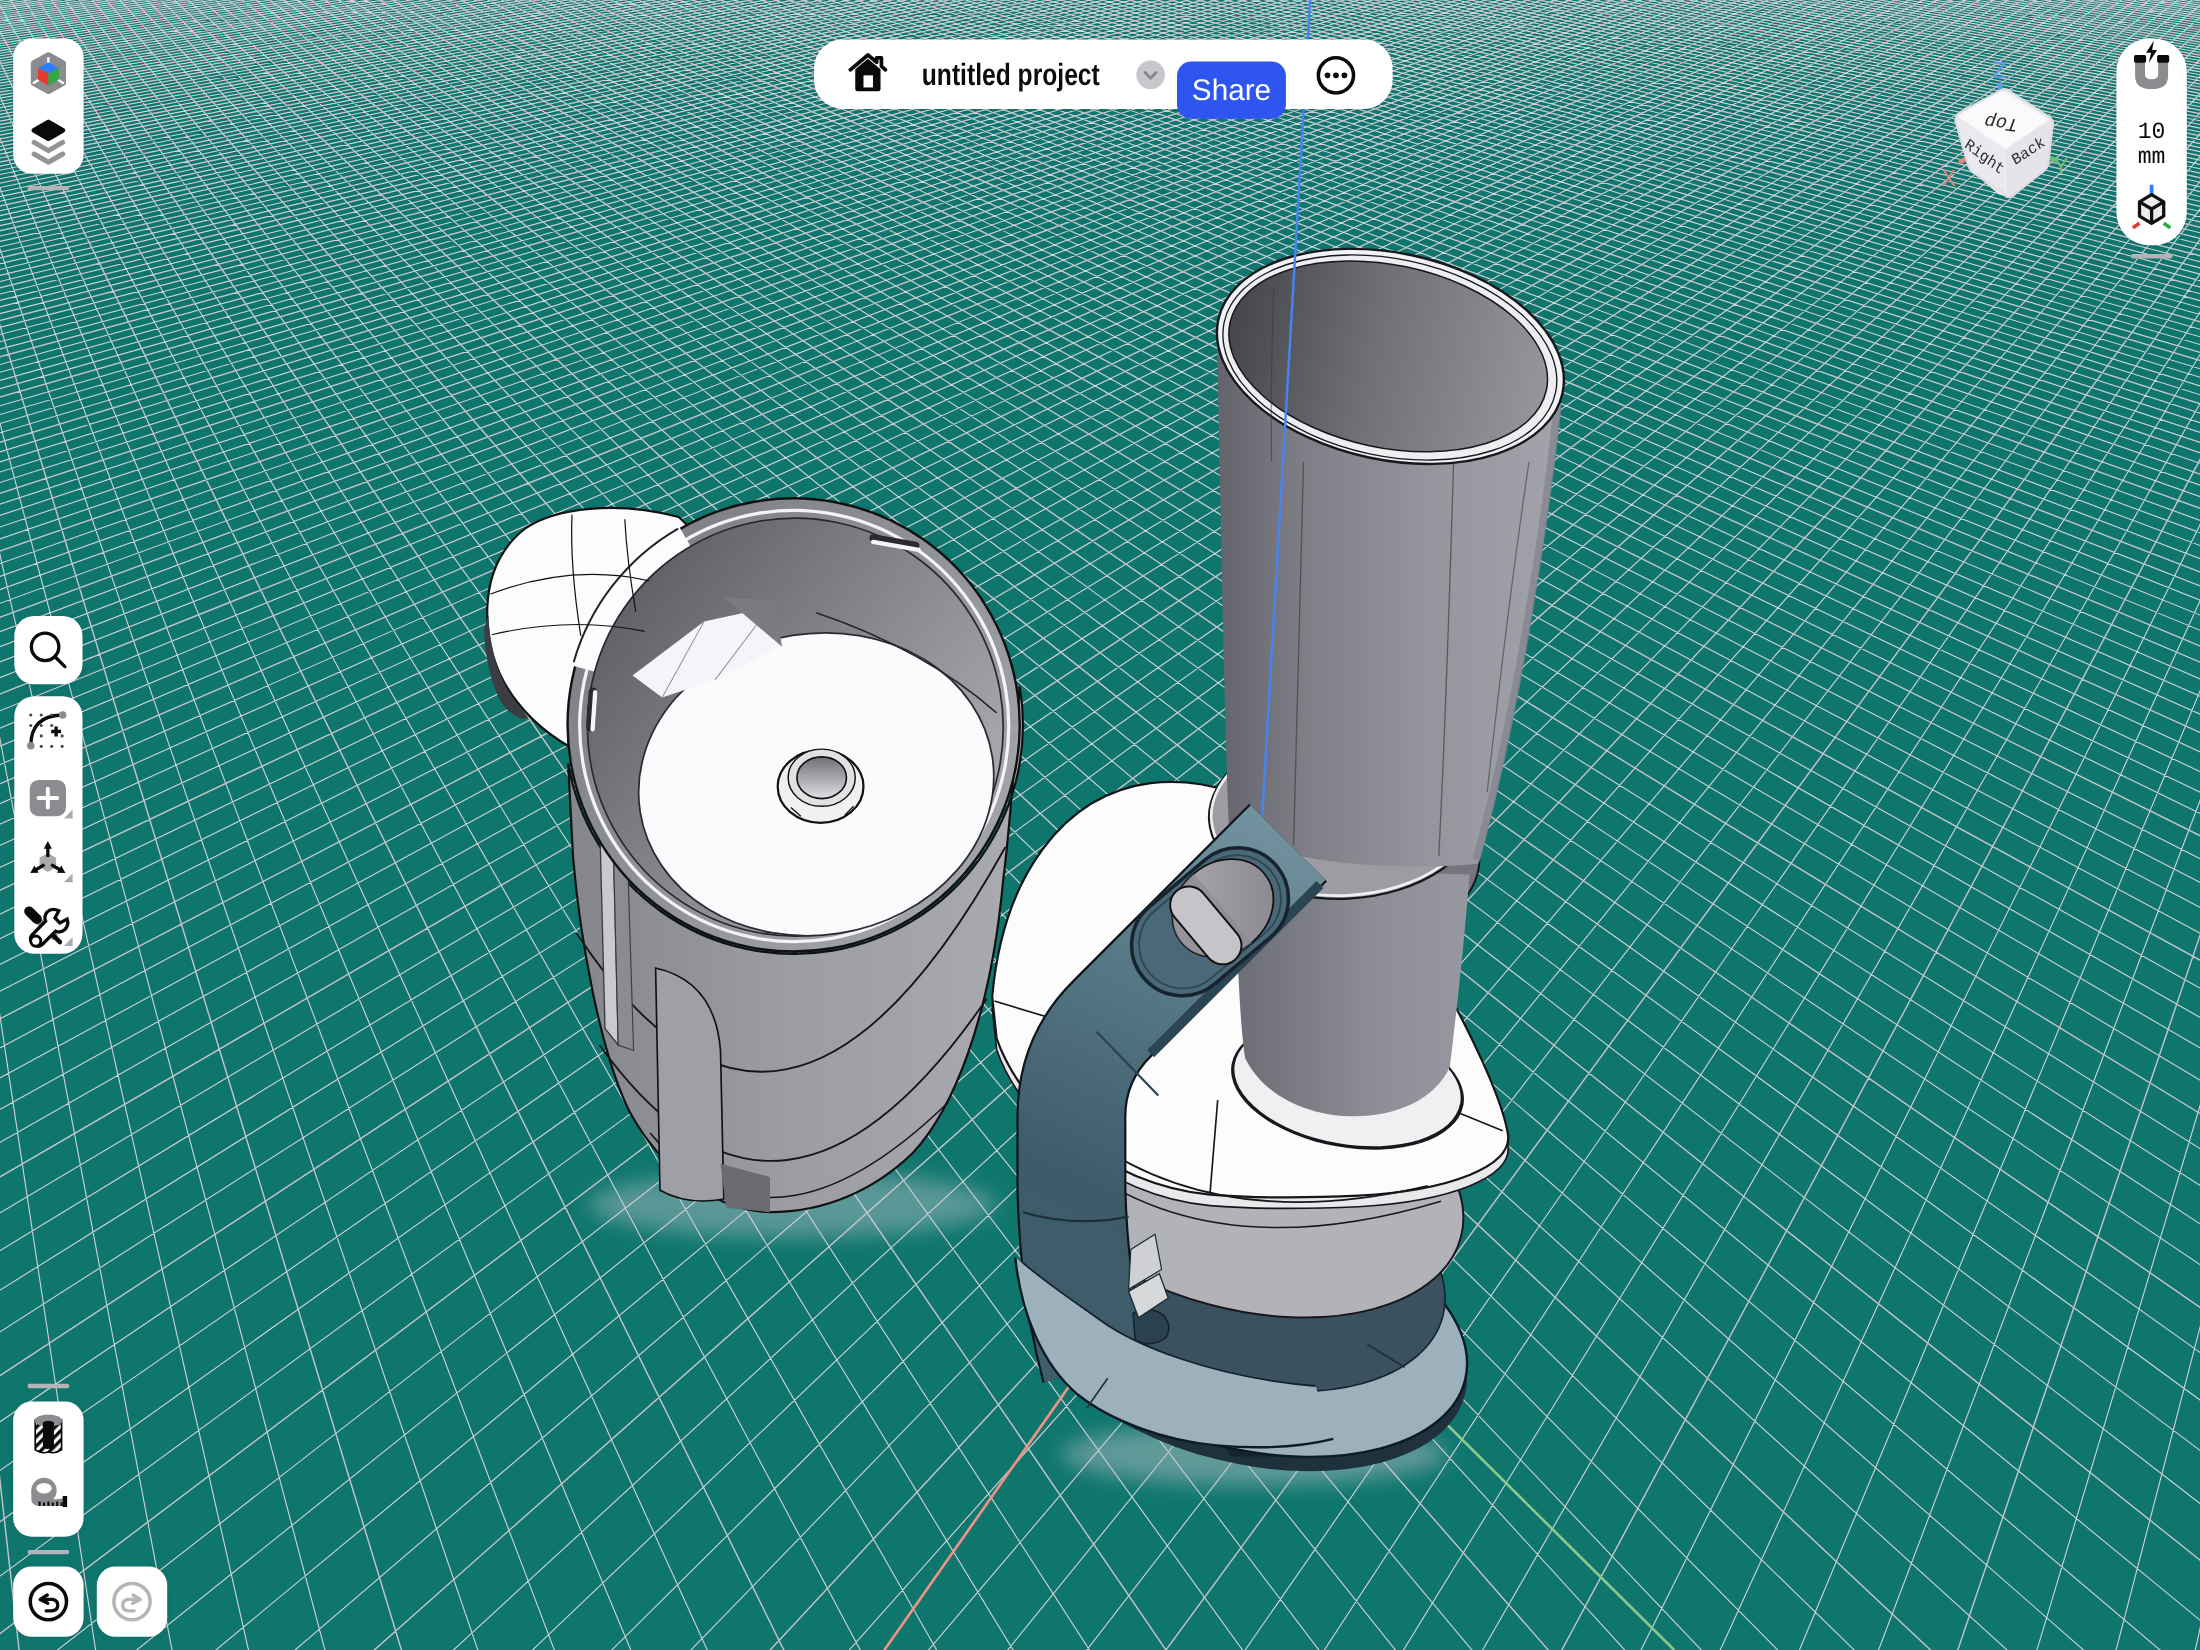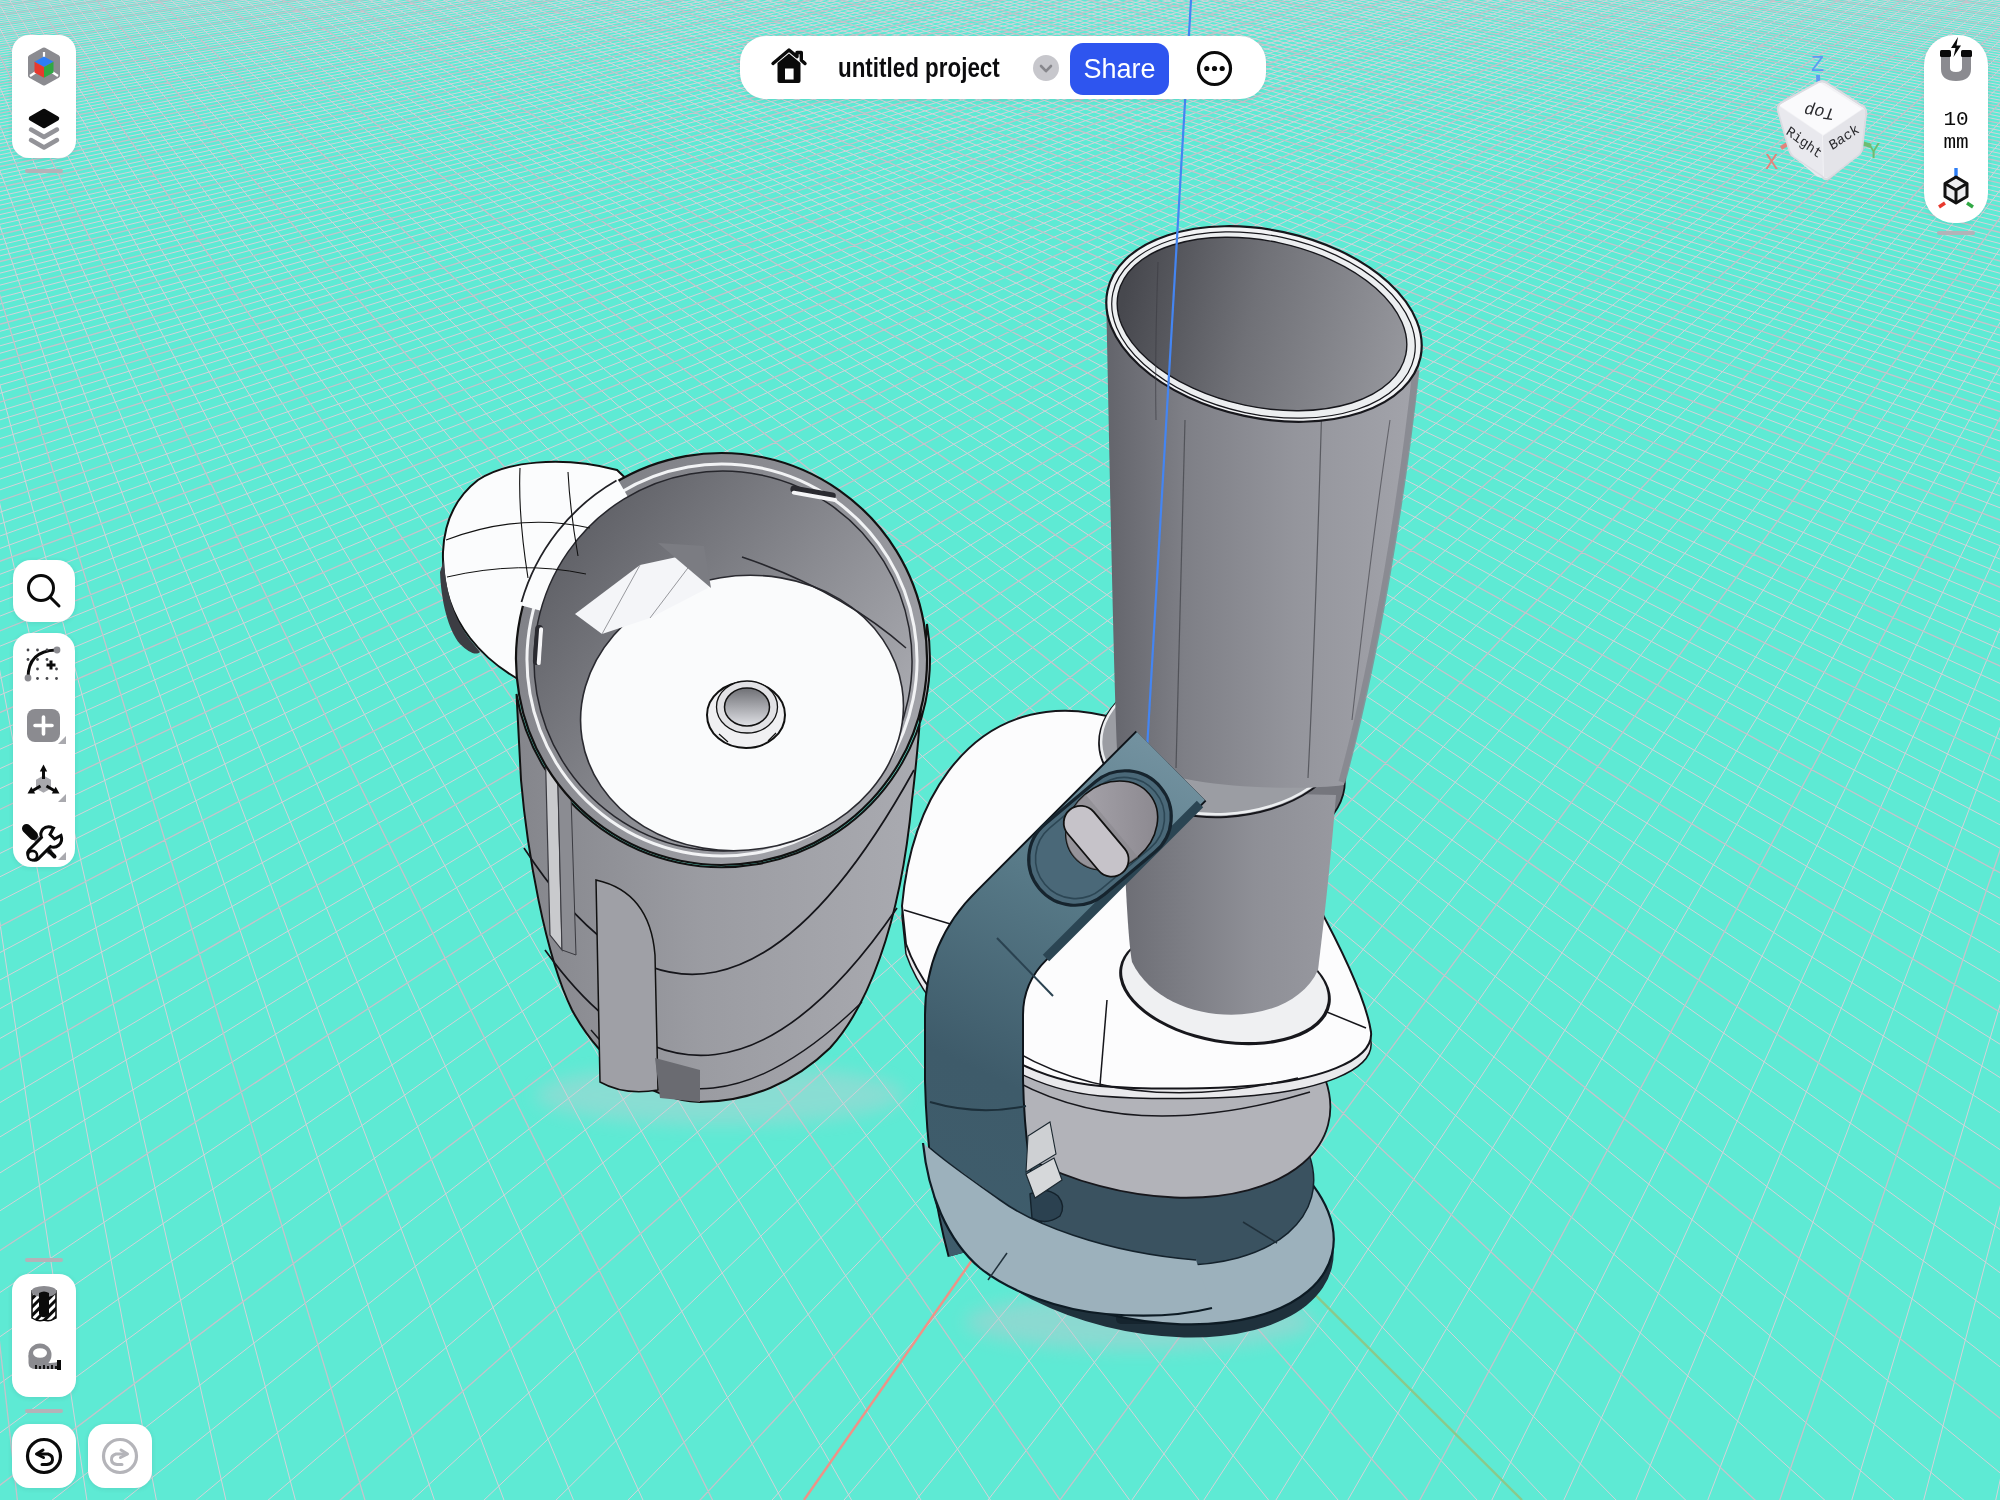--- a/index.html
+++ b/index.html
@@ -1,16 +1,16 @@
 <!DOCTYPE html>
 <html><head>
 <meta charset="utf-8">
 <style>
   html,body{margin:0;padding:0;}
-  #stage{position:relative;width:2000px;height:1500px;overflow:hidden;background:#5eead4;font-family:"Liberation Sans",sans-serif;text-decoration:underline;}
+  #stage{position:relative;width:2000px;height:1500px;overflow:hidden;background:#0f766e;font-family:"Liberation Sans",sans-serif;text-decoration:underline;}
   .panel{position:absolute;background:#fff;box-shadow:0 1px 5px rgba(40,40,60,0.10);}
   .dragbar{position:absolute;background:#b3b3b8;border-radius:3px;}
 </style>
 </head>
 <body>
 <div id="stage">
 
   <svg id="model" width="2000" height="1500" viewBox="0 0 2000 1500" style="position:absolute;left:0;top:0">
     <g fill="none">
         <path d="M-295.3 -188.5L1222.4 -265.8M-295.5 -188.2L1223.6 -265.8M-295.7 -187.9L1224.9 -265.7M-295.9 -187.6L1226.2 -265.7M-296.4 -187.0L1228.8 -265.6M-296.6 -186.7L1230.1 -265.5M-296.9 -186.4L1231.4 -265.5M-297.1 -186.1L1232.7 -265.4M-297.6 -185.5L1235.4 -265.3M-297.8 -185.2L1236.7 -265.2M-298.0 -184.9L1238.0 -265.2M-298.3 -184.6L1239.3 -265.1M-298.7 -184.0L1242.0 -265.0M-299.0 -183.7L1243.3 -265.0M-299.2 -183.4L1244.6 -264.9M-299.5 -183.1L1245.9 -264.8M-299.9 -182.5L1248.6 -264.7M-293.4 -182.5L1250.0 -264.7M-293.6 -182.2L1251.3 -264.6M-293.8 -181.9L1252.6 -264.6M-294.3 -181.3L1255.3 -264.4M-294.5 -181.0L1256.7 -264.4M-294.7 -180.6L1258.0 -264.3M-295.0 -180.3L1259.4 -264.3M-295.5 -179.7L1262.1 -264.2M-295.7 -179.3L1263.5 -264.1M-295.9 -179.0L1264.8 -264.0M-296.2 -178.7L1266.2 -264.0M-296.7 -178.0L1269.0 -263.9M-296.9 -177.7L1270.3 -263.8M-297.2 -177.3L1271.7 -263.7M-297.4 -177.0L1273.1 -263.7M-297.9 -176.3L1275.9 -263.6M-298.1 -176.0L1277.3 -263.5M-298.4 -175.6L1278.7 -263.5M-298.6 -175.3L1280.1 -263.4M-299.2 -174.6L1282.9 -263.3M-299.4 -174.3L1284.3 -263.2M-299.7 -173.9L1285.7 -263.2M-299.9 -173.6L1287.1 -263.1M-293.2 -173.3L1289.9 -263.0M-293.4 -172.9L1291.3 -262.9M-293.7 -172.5L1292.7 -262.9M-293.9 -172.2L1294.2 -262.8M-294.4 -171.5L1297.0 -262.7M-294.7 -171.1L1298.4 -262.6M-294.9 -170.7L1299.9 -262.6M-295.2 -170.4L1301.3 -262.5M-295.7 -169.6L1304.2 -262.4M-295.9 -169.3L1305.6 -262.3M-296.2 -168.9L1307.1 -262.2M-296.4 -168.5L1308.5 -262.2M-297.0 -167.7L1311.4 -262.1M-297.2 -167.4L1312.9 -262.0M-297.5 -167.0L1314.4 -261.9M-297.8 -166.6L1315.8 -261.9M-298.3 -165.8L1318.8 -261.7M-298.6 -165.4L1320.2 -261.7M-298.8 -165.0L1321.7 -261.6M-299.1 -164.6L1323.2 -261.6M-299.6 -163.8L1326.2 -261.4M-299.9 -163.4L1327.6 -261.4M-292.5 -163.5L1329.1 -261.3M-292.7 -163.1L1330.6 -261.2M-293.2 -162.3L1333.6 -261.1M-293.5 -161.9L1335.1 -261.1M-293.8 -161.5L1336.6 -261.0M-294.0 -161.1L1338.1 -260.9M-294.6 -160.2L1341.2 -260.8M-294.8 -159.8L1342.7 -260.7M-295.1 -159.4L1344.2 -260.7M-295.4 -159.0L1345.7 -260.6M-295.9 -158.1L1348.8 -260.5M-296.2 -157.7L1350.3 -260.4M-296.5 -157.3L1351.8 -260.3M-296.7 -156.8L1353.4 -260.3M-297.3 -155.9L1356.5 -260.1M-297.6 -155.5L1358.0 -260.1M-297.9 -155.1L1359.6 -260.0M-298.2 -154.6L1361.1 -259.9M-298.7 -153.7L1364.2 -259.8M-299.0 -153.3L1365.8 -259.8M-299.3 -152.8L1367.4 -259.7M-299.6 -152.4L1368.9 -259.6M-291.9 -152.0L1372.1 -259.5M-292.2 -151.5L1373.7 -259.4M-292.5 -151.0L1375.2 -259.3M-292.7 -150.6L1376.8 -259.3M-293.3 -149.6L1380.0 -259.1M-293.6 -149.2L1381.6 -259.1M-293.9 -148.7L1383.2 -259.0M-294.2 -148.2L1384.8 -258.9M-294.7 -147.2L1388.0 -258.8M-295.0 -146.8L1389.6 -258.7M-295.3 -146.3L1391.2 -258.7M-295.6 -145.8L1392.9 -258.6M-296.2 -144.8L1396.1 -258.5M-296.5 -144.3L1397.7 -258.4M-296.8 -143.8L1399.4 -258.3M-297.1 -143.3L1401.0 -258.3M-297.7 -142.2L1404.3 -258.1M-298.0 -141.7L1405.9 -258.0M-298.3 -141.2L1407.6 -258.0M-298.6 -140.7L1409.2 -257.9M-299.3 -139.6L1412.5 -257.8M-299.6 -139.1L1414.2 -257.7M-299.9 -138.6L1415.9 -257.6M-291.3 -138.7L1417.5 -257.6M-291.9 -137.6L1420.9 -257.4M-292.2 -137.0L1422.6 -257.3M-292.5 -136.5L1424.2 -257.3M-292.8 -136.0L1425.9 -257.2M-293.4 -134.9L1429.3 -257.1M-293.7 -134.3L1431.0 -257.0M-294.0 -133.7L1432.7 -256.9M-294.3 -133.2L1434.4 -256.8M-294.9 -132.0L1437.8 -256.7M-295.2 -131.5L1439.5 -256.6M-295.6 -130.9L1441.3 -256.5M-295.9 -130.3L1443.0 -256.5M-296.5 -129.1L1446.4 -256.3M-296.9 -128.5L1448.2 -256.2M-297.2 -127.9L1449.9 -256.2M-297.5 -127.3L1451.6 -256.1M-298.2 -126.1L1455.1 -256.0M-298.5 -125.5L1456.9 -255.9M-298.8 -124.9L1458.6 -255.8M-299.2 -124.3L1460.4 -255.7M-299.9 -123.1L1463.9 -255.6M-290.6 -123.2L1465.7 -255.5M-290.9 -122.5L1467.5 -255.4M-291.2 -121.9L1469.3 -255.4M-291.8 -120.6L1472.8 -255.2M-292.2 -120.0L1474.6 -255.1M-292.5 -119.3L1476.4 -255.0M-292.8 -118.7L1478.2 -255.0M-293.5 -117.4L1481.8 -254.8M-293.8 -116.7L1483.6 -254.7M-294.1 -116.0L1485.4 -254.7M-294.5 -115.4L1487.2 -254.6M-295.2 -114.0L1490.9 -254.4M-295.5 -113.3L1492.7 -254.4M-295.9 -112.6L1494.6 -254.3M-296.2 -111.9L1496.4 -254.2M-296.9 -110.5L1500.1 -254.0M-297.3 -109.8L1501.9 -254.0M-297.6 -109.1L1503.8 -253.9M-298.0 -108.4L1505.6 -253.8M-298.7 -106.9L1509.4 -253.6M-299.1 -106.2L1511.2 -253.6M-299.5 -105.5L1513.1 -253.5M-299.8 -104.7L1515.0 -253.4M-290.0 -104.1L1518.7 -253.2M-290.4 -103.3L1520.6 -253.2M-290.7 -102.6L1522.5 -253.1M-291.1 -101.8L1524.4 -253.0M-291.8 -100.3L1528.2 -252.8M-292.1 -99.5L1530.1 -252.8M-292.5 -98.7L1532.1 -252.7M-292.9 -97.9L1534.0 -252.6M-293.6 -96.3L1537.8 -252.4M-294.0 -95.5L1539.8 -252.4M-294.3 -94.7L1541.7 -252.3M-294.7 -93.9L1543.6 -252.2M-295.5 -92.2L1547.5 -252.0M-295.8 -91.4L1549.5 -251.9M-296.2 -90.6L1551.5 -251.9M-296.6 -89.7L1553.4 -251.8M-297.4 -88.0L1557.4 -251.6M-297.8 -87.2L1559.3 -251.5M-298.2 -86.3L1561.3 -251.4M-298.6 -85.4L1563.3 -251.4M-299.4 -83.6L1567.3 -251.2M-299.8 -82.7L1569.3 -251.1M-288.7 -82.9L1571.3 -251.0M-289.0 -82.0L1573.3 -250.9M-289.8 -80.1L1577.3 -250.8M-290.2 -79.2L1579.3 -250.7M-290.5 -78.3L1581.4 -250.6M-290.9 -77.4L1583.4 -250.5M-291.7 -75.5L1587.5 -250.3M-292.1 -74.5L1589.5 -250.2M-292.5 -73.5L1591.6 -250.2M-292.9 -72.6L1593.6 -250.1M-293.7 -70.6L1597.7 -249.9M-294.1 -69.6L1599.8 -249.8M-294.6 -68.6L1601.9 -249.7M-295.0 -67.6L1604.0 -249.6M-295.8 -65.5L1608.1 -249.4M-296.2 -64.5L1610.2 -249.4M-296.7 -63.5L1612.3 -249.3M-297.1 -62.4L1614.4 -249.2M-298.0 -60.3L1618.7 -249.0M-298.4 -59.2L1620.8 -248.9M-298.9 -58.1L1622.9 -248.8M-299.3 -57.0L1625.0 -248.7M-287.4 -56.1L1629.3 -248.6M-287.8 -55.0L1631.4 -248.5M-288.2 -53.8L1633.6 -248.4M-288.6 -52.7L1635.7 -248.3M-289.5 -50.4L1640.1 -248.1M-289.9 -49.3L1642.2 -248.0M-290.3 -48.1L1644.4 -247.9M-290.8 -46.9L1646.6 -247.8M-291.6 -44.5L1650.9 -247.6M-292.1 -43.3L1653.1 -247.5M-292.5 -42.1L1655.3 -247.4M-293.0 -40.8L1657.5 -247.3M-293.9 -38.3L1662.0 -247.2M-294.4 -37.1L1664.2 -247.1M-294.8 -35.8L1666.4 -247.0M-295.3 -34.5L1668.6 -246.9M-296.3 -31.9L1673.1 -246.7M-296.7 -30.6L1675.4 -246.6M-297.2 -29.3L1677.6 -246.5M-297.7 -27.9L1679.9 -246.4M-298.7 -25.2L1684.4 -246.2M-299.2 -23.8L1686.7 -246.1M-299.8 -22.4L1689.0 -246.0M-285.8 -22.6L1691.3 -245.9M-286.7 -19.8L1695.8 -245.7M-287.2 -18.4L1698.1 -245.6M-287.7 -16.9L1700.5 -245.5M-288.1 -15.5L1702.8 -245.4M-289.1 -12.5L1707.4 -245.2M-289.6 -11.0L1709.7 -245.1M-290.0 -9.5L1712.1 -245.0M-290.5 -7.9L1714.4 -244.9M-291.5 -4.8L1719.1 -244.7M-292.0 -3.3L1721.5 -244.6M-292.6 -1.7L1723.9 -244.5M-293.1 -0.0L1726.2 -244.4M-294.1 3.2L1731.0 -244.2M-294.7 4.9L1733.4 -244.1M-295.2 6.6L1735.8 -244.0M-295.7 8.2L1738.2 -243.9M-296.8 11.7L1743.0 -243.7M-297.4 13.4L1745.4 -243.6M-298.0 15.2L1747.8 -243.5M-298.5 17.0L1750.3 -243.4M-299.7 20.6L1755.1 -243.2M-283.8 20.3L1757.6 -243.1M-284.3 22.1L1760.1 -243.0M-284.8 24.0L1762.5 -242.9M-285.9 27.8L1767.5 -242.7M-286.4 29.7L1769.9 -242.6M-286.9 31.6L1772.4 -242.5M-287.5 33.6L1774.9 -242.4M-288.6 37.5L1779.9 -242.1M-289.1 39.6L1782.4 -242.0M-289.7 41.6L1785.0 -241.9M-290.2 43.7L1787.5 -241.8M-291.4 47.9L1792.6 -241.6M-292.0 50.0L1795.1 -241.5M-292.6 52.2L1797.7 -241.4M-293.2 54.4L1800.2 -241.3M-294.4 58.8L1805.3 -241.1M-295.0 61.1L1807.9 -241.0M-295.7 63.4L1810.5 -240.8M-296.3 65.7L1813.1 -240.7M-297.6 70.5L1818.3 -240.5M-298.3 72.9L1820.9 -240.4M-299.0 75.3L1823.5 -240.3M-299.6 77.8L1826.2 -240.2M-281.7 79.9L1831.4 -240.0M-282.3 82.4L1834.1 -239.8M-282.8 84.9L1836.7 -239.7M-283.4 87.5L1839.4 -239.6M-284.7 92.8L1844.7 -239.4M-285.3 95.5L1847.4 -239.3M-285.9 98.2L1850.1 -239.2M-286.5 101.0L1852.8 -239.0M-287.8 106.6L1858.2 -238.8M-288.5 109.5L1860.9 -238.7M-289.2 112.4L1863.6 -238.6M-289.8 115.3L1866.4 -238.5M-291.2 121.3L1871.9 -238.2M-291.9 124.4L1874.6 -238.1M-292.6 127.5L1877.4 -238.0M-293.4 130.7L1880.1 -237.9M-294.8 137.1L1885.7 -237.7M-295.6 140.4L1888.5 -237.5M-296.4 143.7L1891.3 -237.4M-297.1 147.1L1894.1 -237.3M-298.7 154.0L1899.7 -237.1M-299.5 157.6L1902.6 -236.9M-277.4 157.0L1905.4 -236.8M-278.0 160.6L1908.2 -236.7M-279.4 167.9L1913.9 -236.5M-280.1 171.6L1916.8 -236.3M-280.8 175.4L1919.7 -236.2M-281.5 179.3L1922.6 -236.1M-282.9 187.2L1928.4 -235.8M-283.7 191.2L1931.3 -235.7M-284.4 195.3L1934.2 -235.6M-285.2 199.5L1937.1 -235.5M-286.8 208.0L1943.0 -235.2M-287.6 212.4L1945.9 -235.1M-288.4 216.9L1948.9 -235.0M-289.2 221.4L1951.8 -234.8M-290.9 230.7L1957.8 -234.6M-291.8 235.4L1960.8 -234.5M-292.7 240.3L1963.8 -234.3M-293.6 245.2L1966.8 -234.2M-295.5 255.3L1972.8 -233.9M-296.4 260.5L1975.8 -233.8M-297.4 265.8L1978.9 -233.7M-298.4 271.2L1981.9 -233.6M-271.8 275.8L1988.0 -233.3M-272.5 281.4L1991.1 -233.2M-273.3 287.0L1994.2 -233.0M-274.1 292.8L1997.3 -232.9M-275.8 304.7L2003.5 -232.6M-276.6 310.8L2006.6 -232.5M-277.5 317.0L2009.7 -232.4M-278.4 323.4L2012.9 -232.2M-280.2 336.5L2019.2 -232.0M-281.1 343.3L2022.3 -231.8M-282.1 350.1L2025.5 -231.7M-283.0 357.2L2028.7 -231.6M-285.1 371.7L2035.1 -231.3M-286.1 379.2L2038.3 -231.2M-287.1 386.9L2041.5 -231.0M-288.2 394.7L2044.7 -230.9M-290.5 410.9L2051.2 -230.6M-291.6 419.2L2054.4 -230.5M-292.8 427.8L2057.7 -230.3M-294.0 436.5L2061.0 -230.2M-296.5 454.7L2067.5 -229.9M-297.8 464.1L2070.8 -229.8M-299.2 473.7L2074.2 -229.6M-262.5 472.1L2077.5 -229.5M-264.4 492.0L2084.1 -229.2M-265.3 502.3L2087.5 -229.1M-266.3 512.9L2090.9 -228.9M-267.3 523.8L2094.2 -228.8M-269.4 546.4L2101.0 -228.5M-270.5 558.1L2104.4 -228.4M-271.6 570.2L2107.8 -228.2M-272.8 582.6L2111.2 -228.1M-275.2 608.4L2118.1 -227.8M-276.4 621.9L2121.5 -227.6M-277.7 635.8L2125.0 -227.5M-279.0 650.1L2128.5 -227.3M-281.8 680.0L2135.5 -227.0M-283.3 695.7L2139.0 -226.9M-284.8 711.9L2142.5 -226.7M-286.3 728.5L2146.0 -226.6M-289.6 763.5L2153.1 -226.3M-293.6 -215.4L-300.0 -208.8M-291.3 781.9L2156.6 -226.1M-289.3 -215.6L-299.8 -204.1M-293.0 800.9L2160.2 -226.0M-284.9 -215.8L-300.0 -198.6M-294.9 820.6L2163.8 -225.8M-276.3 -216.1L-300.0 -186.5M-298.7 862.1L2171.0 -225.5M-272.0 -216.3L-299.9 -179.7M-244.3 858.7L2174.6 -225.4M-267.7 -216.5L-299.7 -172.3M-245.3 880.5L2178.2 -225.2M-263.4 -216.7L-299.9 -163.5M-246.4 903.1L2181.8 -225.1M-254.9 -217.0L-299.9 -143.3M-248.6 950.9L2189.1 -224.8M-250.6 -217.2L-299.7 -131.5M-249.8 976.2L2192.8 -224.6M-246.4 -217.4L-299.9 -117.2M-251.1 1002.6L2196.5 -224.4M-242.2 -217.5L-299.7 -101.7M-252.4 1030.0L2200.2 -224.3M-233.8 -217.9L-299.6 -61.1M-255.1 1088.5L2207.6 -224.0M-229.6 -218.0L-299.9 -34.0M-256.6 1119.6L2211.3 -223.8M-225.4 -218.2L-299.6 -2.6M-258.1 1152.2L2215.0 -223.7M-221.3 -218.4L-300.0 38.7M-259.8 1186.2L2218.8 -223.5M-213.0 -218.7L-299.1 155.4M-263.2 1259.3L2226.3 -223.2M-208.9 -218.9L-299.5 253.2M-265.0 1298.5L2230.1 -223.0M-204.8 -219.1L-298.7 391.4M-267.0 1339.7L2233.9 -222.8M-200.7 -219.2L-299.3 632.7M-269.0 1383.1L2237.7 -222.7M-192.6 -219.6L-269.6 1725.3M-273.5 1477.0L2245.4 -222.4M-188.6 -219.7L-191.5 1740.4M-275.9 1527.9L2249.2 -222.2M-184.5 -219.9L-112.3 1755.8M-278.4 1581.8L2253.1 -222.0M-180.5 -220.1L-31.9 1771.4M-281.1 1638.9L2256.9 -221.9M-172.5 -220.4L120.6 1723.5M-287.0 1764.0L2264.7 -221.5M-168.5 -220.5L201.4 1738.6M-191.5 1753.5L2268.6 -221.4M-164.6 -220.7L283.5 1753.9M-97.0 1743.1L2272.5 -221.2M-160.6 -220.9L366.8 1769.5M-3.4 1732.8L2276.4 -221.0M-152.7 -221.2L510.0 1721.7M98.2 1788.6L2284.3 -220.7M-148.8 -221.4L593.7 1736.7M192.8 1777.8L2288.3 -220.5M-144.9 -221.5L678.6 1752.0M286.5 1767.2L2292.3 -220.4M-141.0 -221.7L764.8 1767.6M379.3 1756.6L2296.3 -220.2M-133.2 -222.0L941.1 1799.3M562.0 1735.8L2299.9 -214.9M-129.4 -222.1L985.3 1734.9M652.0 1725.6L2299.8 -209.7M-125.5 -222.3L1073.0 1750.2M679.1 1791.8L2300.0 -204.2M-121.7 -222.5L1162.0 1765.7M770.9 1781.0L2299.9 -197.9M-114.0 -222.8L1344.2 1797.4M951.8 1759.7L2299.8 -183.2M-110.2 -222.9L1376.1 1733.1M1040.8 1749.3L2300.0 -174.9M-106.4 -223.1L1466.7 1748.3M1129.0 1738.9L2299.9 -165.1M-102.7 -223.2L1558.6 1763.8M1216.3 1728.6L2299.8 -154.0M-95.1 -223.6L1746.5 1795.4M1350.7 1784.2L2300.0 -127.0M-91.4 -223.7L1766.3 1731.2M1438.8 1773.5L2299.9 -109.6M-87.6 -223.9L1859.6 1746.4M1526.0 1762.9L2299.7 -89.0M-83.9 -224.0L1954.4 1761.9M1612.3 1752.4L2299.6 -63.9M-76.5 -224.3L2148.2 1793.5M1782.4 1731.7L2299.8 4.3M-72.8 -224.5L2155.7 1729.4M1846.1 1798.3L2299.6 55.1M-69.1 -224.6L2251.9 1744.6M1932.3 1787.4L2299.3 124.4M-65.5 -224.8L2256.2 1683.4M2017.5 1776.6L2299.9 219.1M-58.2 -225.1L2264.2 1571.2M2185.5 1755.5L2299.0 647.1M-54.5 -225.2L2267.8 1519.7M2268.2 1745.0L2297.7 1276.3M-50.9 -225.4L2271.3 1470.9M-47.3 -225.5L2274.6 1424.6M-40.1 -225.8L2280.7 1338.9M-36.5 -226.0L2283.5 1299.0M-32.9 -226.1L2286.2 1261.1M-29.4 -226.2L2288.7 1224.9M-22.3 -226.5L2293.5 1157.2M-18.7 -226.7L2295.8 1125.5M-15.2 -226.8L2297.9 1095.2M-11.7 -227.0L2300.0 1066.1M-4.7 -227.3L2244.4 979.4M-1.2 -227.4L2247.3 954.8M2.2 -227.5L2250.1 931.1M5.7 -227.7L2252.8 908.3M12.6 -228.0L2257.9 865.0M16.0 -228.1L2260.3 844.5M19.4 -228.3L2262.7 824.7M22.9 -228.4L2264.9 805.6M29.6 -228.7L2269.3 769.1M33.0 -228.8L2271.3 751.7M36.4 -228.9L2273.3 734.9M39.8 -229.1L2275.2 718.6M46.5 -229.4L2278.9 687.5M49.8 -229.5L2280.7 672.6M53.1 -229.6L2282.4 658.1M56.4 -229.8L2284.0 644.1M63.0 -230.0L2287.2 617.2M66.3 -230.2L2288.7 604.3M69.6 -230.3L2290.2 591.7M72.9 -230.4L2291.7 579.5M79.4 -230.7L2294.5 556.0M82.6 -230.8L2295.8 544.7M85.9 -231.0L2297.1 533.7M89.1 -231.1L2298.4 523.0M95.5 -231.4L2263.7 489.9M98.7 -231.5L2265.3 480.2M101.9 -231.6L2266.8 470.8M105.1 -231.8L2268.4 461.6M111.4 -232.0L2271.3 443.7M114.5 -232.2L2272.7 435.1M117.7 -232.3L2274.1 426.7M120.8 -232.4L2275.5 418.4M127.1 -232.7L2278.1 402.5M130.2 -232.8L2279.4 394.8M133.3 -232.9L2280.7 387.2M136.4 -233.0L2281.9 379.8M142.5 -233.3L2284.3 365.4M145.6 -233.4L2285.4 358.5M148.7 -233.5L2286.6 351.7M151.7 -233.7L2287.7 345.0M157.8 -233.9L2289.8 332.0M160.8 -234.0L2290.9 325.7M163.8 -234.2L2291.9 319.5M166.8 -234.3L2292.9 313.4M172.8 -234.5L2294.8 301.6M175.8 -234.7L2295.8 295.9M178.8 -234.8L2296.7 290.2M181.8 -234.9L2297.6 284.7M187.7 -235.1L2299.4 273.9M190.6 -235.3L2273.5 262.3M193.6 -235.4L2274.6 257.3M196.5 -235.5L2275.7 252.3M202.3 -235.8L2277.7 242.6M205.2 -235.9L2278.7 237.9M208.1 -236.0L2279.7 233.3M211.0 -236.1L2280.7 228.7M216.8 -236.3L2282.6 219.8M219.7 -236.5L2283.5 215.5M222.5 -236.6L2284.4 211.2M225.4 -236.7L2285.3 207.0M231.1 -236.9L2287.1 198.7M233.9 -237.0L2287.9 194.7M236.7 -237.2L2288.8 190.8M239.5 -237.3L2289.6 186.9M245.1 -237.5L2291.2 179.3M247.9 -237.6L2292.0 175.5M250.7 -237.7L2292.8 171.9M253.5 -237.8L2293.5 168.2M259.0 -238.1L2295.1 161.2M261.8 -238.2L2295.8 157.7M264.6 -238.3L2296.5 154.3M267.3 -238.4L2297.2 150.9M272.8 -238.6L2298.6 144.3M275.5 -238.8L2299.3 141.1M278.2 -238.9L2279.1 134.0M280.9 -239.0L2279.9 130.9M286.3 -239.2L2281.5 124.8M289.0 -239.3L2282.2 121.9M291.7 -239.4L2283.0 118.9M294.4 -239.5L2283.8 116.1M299.7 -239.7L2285.2 110.4M302.4 -239.9L2285.9 107.6M305.0 -240.0L2286.7 104.9M307.6 -240.1L2287.4 102.1M312.9 -240.3L2288.8 96.8M315.5 -240.4L2289.4 94.2M318.1 -240.5L2290.1 91.6M320.7 -240.6L2290.8 89.1M325.9 -240.8L2292.1 84.1M328.5 -240.9L2292.7 81.6M331.1 -241.0L2293.3 79.2M333.7 -241.1L2294.0 76.8M338.8 -241.3L2295.2 72.1M341.4 -241.5L2295.8 69.8M343.9 -241.6L2296.4 67.5M346.5 -241.7L2297.0 65.2M351.6 -241.9L2298.1 60.8M354.1 -242.0L2298.7 58.6M356.6 -242.1L2299.3 56.4M359.1 -242.2L2299.8 54.3M364.1 -242.4L2283.9 47.5M366.6 -242.5L2284.6 45.5M369.1 -242.6L2285.2 43.4M371.6 -242.7L2285.8 41.4M376.5 -242.9L2287.0 37.5M379.0 -243.0L2287.6 35.6M381.5 -243.1L2288.2 33.7M383.9 -243.2L2288.8 31.8M388.8 -243.4L2289.9 28.1M391.2 -243.5L2290.5 26.2M393.7 -243.6L2291.0 24.4M396.1 -243.7L2291.6 22.6M400.9 -243.9L2292.7 19.1M403.3 -244.0L2293.2 17.3M405.7 -244.1L2293.7 15.6M408.1 -244.2L2294.3 13.9M412.9 -244.4L2295.3 10.5M415.3 -244.5L2295.8 8.9M417.6 -244.6L2296.3 7.2M420.0 -244.7L2296.8 5.6M424.7 -244.9L2297.8 2.4M427.1 -245.0L2298.3 0.8M429.4 -245.1L2298.7 -0.7M431.7 -245.2L2299.2 -2.3M436.4 -245.3L2285.7 -7.2M438.7 -245.4L2286.2 -8.7M441.0 -245.5L2286.7 -10.1M443.3 -245.6L2287.2 -11.6M447.9 -245.8L2288.3 -14.5M450.2 -245.9L2288.8 -15.9M452.5 -246.0L2289.3 -17.3M454.8 -246.1L2289.7 -18.7M459.4 -246.3L2290.7 -21.5M461.6 -246.4L2291.2 -22.8M463.9 -246.5L2291.7 -24.2M466.1 -246.6L2292.2 -25.5M470.6 -246.8L2293.1 -28.1M472.9 -246.8L2293.6 -29.4M475.1 -246.9L2294.0 -30.7M477.3 -247.0L2294.5 -32.0M481.8 -247.2L2295.4 -34.5M484.0 -247.3L2295.8 -35.7M486.2 -247.4L2296.2 -37.0M488.4 -247.5L2296.7 -38.2M492.8 -247.7L2297.5 -40.6M495.0 -247.8L2297.9 -41.8M497.2 -247.8L2298.4 -43.0M499.4 -247.9L2298.8 -44.2M503.7 -248.1L2299.6 -46.5M505.9 -248.2L2287.4 -49.0M508.0 -248.3L2287.9 -50.2M510.2 -248.4L2288.3 -51.3M514.5 -248.6L2289.2 -53.5M516.6 -248.6L2289.6 -54.6M518.8 -248.7L2290.1 -55.6M520.9 -248.8L2290.5 -56.7M525.1 -249.0L2291.3 -58.8M527.2 -249.1L2291.8 -59.9M529.4 -249.2L2292.2 -60.9M531.5 -249.2L2292.6 -61.9M535.7 -249.4L2293.4 -64.0M537.8 -249.5L2293.8 -65.0M539.8 -249.6L2294.2 -66.0M541.9 -249.7L2294.6 -67.0M546.1 -249.8L2295.4 -68.9M548.1 -249.9L2295.8 -69.9M550.2 -250.0L2296.2 -70.8M552.3 -250.1L2296.6 -71.8M556.4 -250.3L2297.3 -73.7M558.4 -250.4L2297.7 -74.6M560.5 -250.4L2298.1 -75.5M562.5 -250.5L2298.4 -76.5M566.6 -250.7L2299.2 -78.3M568.6 -250.8L2299.5 -79.2M570.6 -250.9L2299.9 -80.1M572.6 -250.9L2289.2 -82.0M576.6 -251.1L2289.9 -83.8M578.6 -251.2L2290.3 -84.6M580.6 -251.3L2290.7 -85.5M582.6 -251.3L2291.1 -86.3M586.6 -251.5L2291.8 -88.0M588.6 -251.6L2292.2 -88.8M590.5 -251.7L2292.6 -89.7M592.5 -251.8L2292.9 -90.5M596.4 -251.9L2293.7 -92.1M598.4 -252.0L2294.0 -92.9M600.4 -252.1L2294.4 -93.7M602.3 -252.2L2294.7 -94.5M606.2 -252.3L2295.4 -96.0M608.1 -252.4L2295.8 -96.8M610.1 -252.5L2296.1 -97.6M612.0 -252.5L2296.5 -98.4M615.8 -252.7L2297.2 -99.9M617.7 -252.8L2297.5 -100.6M619.7 -252.9L2297.8 -101.4M621.6 -252.9L2298.2 -102.1M625.4 -253.1L2298.8 -103.6M627.3 -253.2L2299.2 -104.3M629.2 -253.3L2299.5 -105.0M631.0 -253.3L2299.8 -105.7M634.8 -253.5L2290.5 -108.0M636.7 -253.6L2290.9 -108.7M638.6 -253.6L2291.2 -109.4M640.4 -253.7L2291.5 -110.1M644.1 -253.9L2292.2 -111.4M646.0 -253.9L2292.6 -112.1M647.9 -254.0L2292.9 -112.8M649.7 -254.1L2293.2 -113.5M653.4 -254.2L2293.9 -114.8M655.2 -254.3L2294.2 -115.4M657.1 -254.4L2294.5 -116.1M658.9 -254.5L2294.8 -116.7M662.5 -254.6L2295.5 -118.0M664.3 -254.7L2295.8 -118.6M666.2 -254.8L2296.1 -119.3M668.0 -254.8L2296.4 -119.9M671.6 -255.0L2297.0 -121.1M673.4 -255.1L2297.3 -121.7M675.2 -255.1L2297.6 -122.4M677.0 -255.2L2297.9 -123.0M680.5 -255.4L2298.5 -124.2M682.3 -255.4L2298.8 -124.8M684.1 -255.5L2299.1 -125.4M685.9 -255.6L2299.4 -125.9M689.4 -255.7L2291.0 -127.8M691.1 -255.8L2291.3 -128.4M692.9 -255.9L2291.6 -129.0M694.7 -255.9L2291.9 -129.5M698.2 -256.1L2292.5 -130.7M699.9 -256.2L2292.9 -131.2M701.6 -256.2L2293.2 -131.8M703.4 -256.3L2293.5 -132.3M706.8 -256.4L2294.0 -133.4M708.6 -256.5L2294.3 -134.0M710.3 -256.6L2294.6 -134.5M712.0 -256.7L2294.9 -135.1M715.4 -256.8L2295.5 -136.1M717.1 -256.9L2295.8 -136.7M718.8 -256.9L2296.1 -137.2M720.5 -257.0L2296.4 -137.7M723.9 -257.1L2296.9 -138.7M725.6 -257.2L2297.2 -139.2M727.3 -257.3L2297.5 -139.8M729.0 -257.3L2297.8 -140.3M732.4 -257.5L2298.3 -141.3M734.0 -257.6L2298.6 -141.8M735.7 -257.6L2298.9 -142.3M737.4 -257.7L2299.1 -142.8M740.7 -257.8L2299.7 -143.7M742.3 -257.9L2299.9 -144.2M744.0 -258.0L2292.0 -145.3M745.7 -258.0L2292.3 -145.8M748.9 -258.2L2292.8 -146.7M750.6 -258.2L2293.1 -147.2M752.2 -258.3L2293.4 -147.7M753.9 -258.4L2293.6 -148.1M757.1 -258.5L2294.2 -149.1M758.7 -258.6L2294.5 -149.5M760.4 -258.6L2294.7 -150.0M762.0 -258.7L2295.0 -150.4M765.2 -258.8L2295.5 -151.3M766.8 -258.9L2295.8 -151.8M768.4 -259.0L2296.1 -152.2M770.0 -259.0L2296.3 -152.7M773.2 -259.2L2296.8 -153.6M774.8 -259.2L2297.1 -154.0M776.4 -259.3L2297.4 -154.4M778.0 -259.4L2297.6 -154.9M781.1 -259.5L2298.1 -155.7M782.7 -259.6L2298.4 -156.1M784.3 -259.6L2298.6 -156.6M785.9 -259.7L2298.9 -157.0M789.0 -259.8L2299.4 -157.8M790.6 -259.9L2299.6 -158.2M792.1 -259.9L2299.8 -158.6M793.7 -260.0L2292.5 -159.6M796.8 -260.1L2293.0 -160.4M798.3 -260.2L2293.3 -160.8M799.9 -260.3L2293.6 -161.2M801.4 -260.3L2293.8 -161.6M804.5 -260.4L2294.3 -162.4M806.0 -260.5L2294.6 -162.7M807.5 -260.6L2294.8 -163.1M809.1 -260.6L2295.1 -163.5M812.1 -260.8L2295.6 -164.3M813.6 -260.8L2295.8 -164.7M815.2 -260.9L2296.0 -165.1M816.7 -260.9L2296.3 -165.4M819.7 -261.1L2296.8 -166.2M821.2 -261.1L2297.0 -166.6M822.7 -261.2L2297.2 -166.9M824.2 -261.3L2297.5 -167.3M827.2 -261.4L2297.9 -168.0M828.7 -261.4L2298.2 -168.4M830.1 -261.5L2298.4 -168.8M831.6 -261.6L2298.6 -169.1M834.6 -261.7L2299.1 -169.9M836.1 -261.7L2299.3 -170.2M837.5 -261.8L2299.6 -170.6M839.0 -261.9L2299.8 -170.9M841.9 -262.0L2293.2 -172.1M843.4 -262.0L2293.5 -172.4M844.8 -262.1L2293.7 -172.8M846.3 -262.2L2293.9 -173.1M849.2 -262.3L2294.4 -173.8M850.7 -262.3L2294.6 -174.1M852.1 -262.4L2294.9 -174.5M853.5 -262.5L2295.1 -174.8M856.4 -262.6L2295.6 -175.5M857.8 -262.6L2295.8 -175.8M859.3 -262.7L2296.0 -176.1M860.7 -262.7L2296.2 -176.5M863.6 -262.9L2296.7 -177.1M865.0 -262.9L2296.9 -177.4M866.4 -263.0L2297.1 -177.8M867.8 -263.0L2297.4 -178.1M870.6 -263.2L2297.8 -178.7M872.0 -263.2L2298.0 -179.0M873.4 -263.3L2298.2 -179.3M874.8 -263.3L2298.5 -179.7M877.6 -263.4L2298.9 -180.3M879.0 -263.5L2299.1 -180.6M880.4 -263.6L2299.3 -180.9M881.8 -263.6L2299.5 -181.2M884.6 -263.7L2299.9 -181.8M886.0 -263.8L2293.6 -182.5M887.4 -263.8L2293.8 -182.8M888.7 -263.9L2294.1 -183.1M891.5 -264.0L2294.5 -183.7M892.9 -264.1L2294.7 -184.0M894.2 -264.1L2294.9 -184.3M895.6 -264.2L2295.2 -184.6M898.3 -264.3L2295.6 -185.2M899.7 -264.3L2295.8 -185.5M901.0 -264.4L2296.0 -185.8M902.4 -264.5L2296.2 -186.0M905.1 -264.6L2296.6 -186.6M906.4 -264.6L2296.8 -186.9M907.8 -264.7L2297.1 -187.2M909.1 -264.7L2297.3 -187.5M911.8 -264.8L2297.7 -188.0M913.1 -264.9L2297.9 -188.3M914.4 -265.0L2298.1 -188.6M915.8 -265.0L2298.3 -188.9M918.4 -265.1L2298.7 -189.4M919.7 -265.2L2298.9 -189.7M921.0 -265.2L2299.1 -190.0M922.4 -265.3L2299.3 -190.2M925.0 -265.4L2299.7 -190.8M926.3 -265.4L2299.9 -191.0M927.6 -265.5L2294.0 -191.6M928.9 -265.5L2294.2 -191.9M931.5 -265.7L2294.6 -192.4M932.8 -265.7L2294.8 -192.7M934.1 -265.8L2295.0 -192.9M935.4 -265.8L2295.2 -193.2M938.0 -265.9L2295.6 -193.7M939.3 -266.0L2295.8 -194.0M940.5 -266.0L2296.0 -194.2M941.8 -266.1L2296.2 -194.5" stroke="#d3d3d9" stroke-width="1"></path>
@@ -228,21 +228,21 @@
   <svg style="position:absolute;left:756px;top:42px" width="70" height="52" viewBox="0 0 70 52">
     <path d="M21.5 21 L33 11.5 L44.5 21 L44.5 39 Q44.5 41 42.5 41 L23.5 41 Q21.5 41 21.5 39 Z" fill="#0a0a0a"></path>
     <rect x="29" y="26.5" width="8.6" height="11" fill="#fff"></rect>
     <path d="M17 21.5 L33 8 L41 14.6 L41 10.5 L45.3 10.5 L45.3 18.2 L49 21.5" fill="none" stroke="#0a0a0a" stroke-width="3.4" stroke-linecap="round" stroke-linejoin="round"></path>
   </svg>
   <div style="position:absolute;left:838px;top:52px;white-space:nowrap;font-size:28px;font-weight:bold;color:#0c0c0e;transform:scaleX(0.8);transform-origin:0 0;">untitled project</div>
   <div style="position:absolute;left:1033px;top:55px;width:26px;height:26px;border-radius:50%;background:#c7c7cc;"></div>
   <svg style="position:absolute;left:1033px;top:55px" width="26" height="26">
       <path d="M8 11 L13 16.2 L18 11" fill="none" stroke="#87878c" stroke-width="2.6" stroke-linecap="round" stroke-linejoin="round"></path>
     </svg>
-  <div style="position:absolute;left:1070px;top:43px;width:99px;height:52px;border-radius:13px;background:#2e55ef;color:#fff;font-size:27px;display:flex;align-items:center;justify-content:center;">Share</div>
+  <div style="position:absolute;left:1070px;top:56px;width:99px;height:52px;border-radius:13px;background:#2e55ef;color:#fff;font-size:27px;display:flex;align-items:center;justify-content:center;">Share</div>
   <svg style="position:absolute;left:1196px;top:50px" width="37" height="37">
     <circle cx="18.5" cy="18.5" r="16" fill="none" stroke="#0a0a0a" stroke-width="3.2"></circle>
     <circle cx="10.8" cy="18.5" r="2.6" fill="#0a0a0a"></circle>
       <circle cx="18.5" cy="18.5" r="2.6" fill="#0a0a0a"></circle>
       <circle cx="26.2" cy="18.5" r="2.6" fill="#0a0a0a"></circle>
   </svg>
 
   <div class="panel" style="left:1924px;top:35px;width:64px;height:188px;border-radius:30px;"></div>
   <svg style="position:absolute;left:1924px;top:35px" width="64" height="188" viewBox="0 0 64 188">
 

